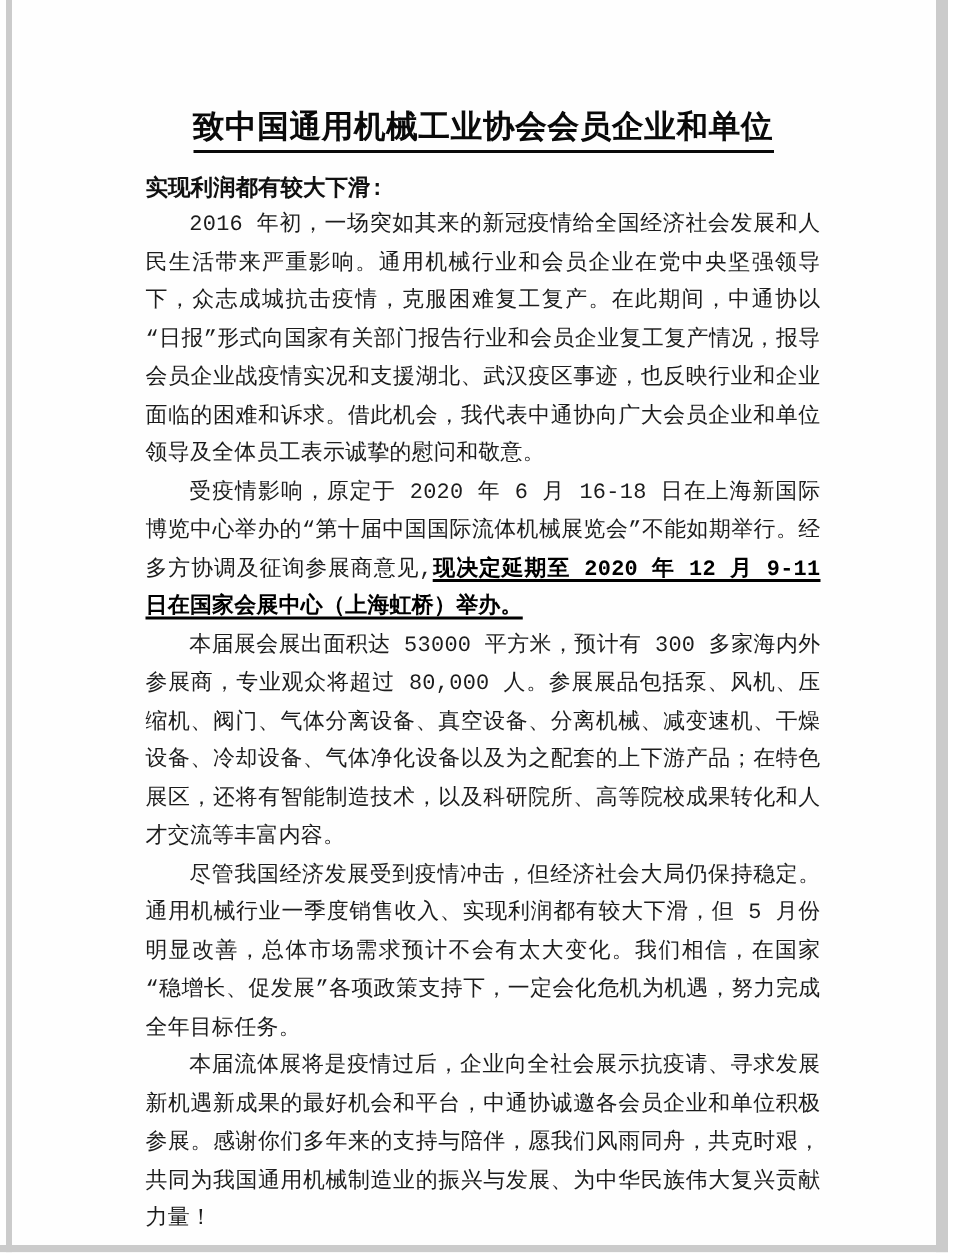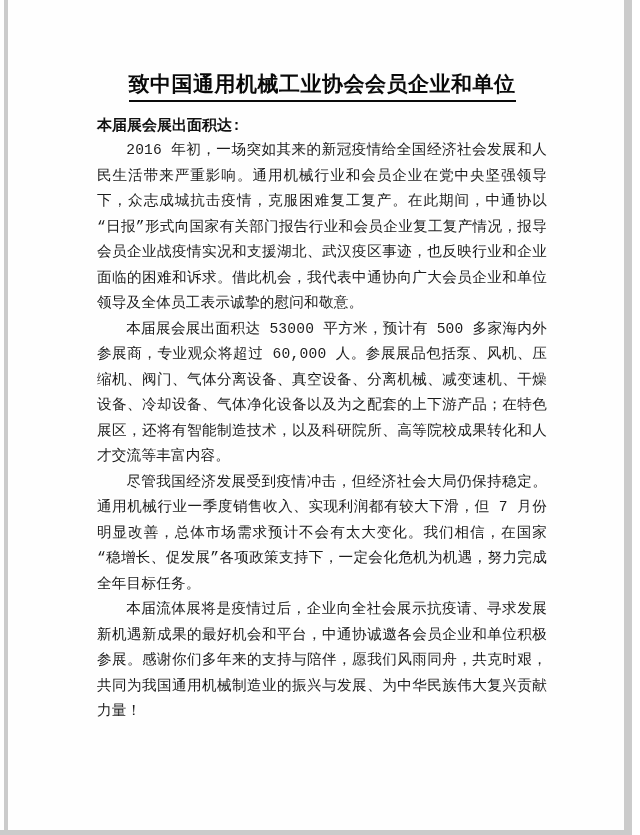--- a/index.html
+++ b/index.html
@@ -62,26 +62,27 @@
 <div class="page">
   <div class="edge edge-left"></div>
   <div class="edge edge-right"></div>
   <div class="edge edge-bottom"></div>
 
   <div class="content">
     <div class="title-wrap">
       <h1 class="title">致中国通用机械工业协会会员企业和单位</h1>
     </div>
 
-    <div class="salutation">本届展会展出面积达:</div>
+    <div class="salutation">实现利润都有较大下滑:</div>
 
     <p class="para">2016 年初，一场突如其来的新冠疫情给全国经济社会发展和人民生活带来严重影响。通用机械行业和会员企业在党中央坚强领导下，众志成城抗击疫情，克服困难复工复产。在此期间，中通协以“日报”形式向国家有关部门报告行业和会员企业复工复产情况，报导会员企业战疫情实况和支援湖北、武汉疫区事迹，也反映行业和企业面临的困难和诉求。借此机会，我代表中通协向广大会员企业和单位领导及全体员工表示诚挚的慰问和敬意。</p>
 
+    <p class="para"><span>受疫情影响，原定于 2020 年 6 月 16-18 日在上海新国际博览中心举办的“第十届中国国际流体机械展览会”不能如期举行。经多方协调及征询参展商意见,</span><span class="highlight">现决定延期至 2020 年 12 月 9-11 日在国家会展中心（上海虹桥）举办。</span></p>
 
 
-    <p class="para">本届展会展出面积达 53000 平方米，预计有 500 多家海内外参展商，专业观众将超过 60,000 人。参展展品包括泵、风机、压缩机、阀门、气体分离设备、真空设备、分离机械、减变速机、干燥设备、冷却设备、气体净化设备以及为之配套的上下游产品；在特色展区，还将有智能制造技术，以及科研院所、高等院校成果转化和人才交流等丰富内容。</p>
+    <p class="para">本届展会展出面积达 53000 平方米，预计有 300 多家海内外参展商，专业观众将超过 80,000 人。参展展品包括泵、风机、压缩机、阀门、气体分离设备、真空设备、分离机械、减变速机、干燥设备、冷却设备、气体净化设备以及为之配套的上下游产品；在特色展区，还将有智能制造技术，以及科研院所、高等院校成果转化和人才交流等丰富内容。</p>
 
-    <p class="para">尽管我国经济发展受到疫情冲击，但经济社会大局仍保持稳定。通用机械行业一季度销售收入、实现利润都有较大下滑，但 7 月份明显改善，总体市场需求预计不会有太大变化。我们相信，在国家“稳增长、促发展”各项政策支持下，一定会化危机为机遇，努力完成全年目标任务。</p>
+    <p class="para">尽管我国经济发展受到疫情冲击，但经济社会大局仍保持稳定。通用机械行业一季度销售收入、实现利润都有较大下滑，但 5 月份明显改善，总体市场需求预计不会有太大变化。我们相信，在国家“稳增长、促发展”各项政策支持下，一定会化危机为机遇，努力完成全年目标任务。</p>
 
     <p class="para">本届流体展将是疫情过后，企业向全社会展示抗疫请、寻求发展新机遇新成果的最好机会和平台，中通协诚邀各会员企业和单位积极参展。感谢你们多年来的支持与陪伴，愿我们风雨同舟，共克时艰，共同为我国通用机械制造业的振兴与发展、为中华民族伟大复兴贡献力量！</p>
 
   </div>
 </div>
 
 </body></html>

